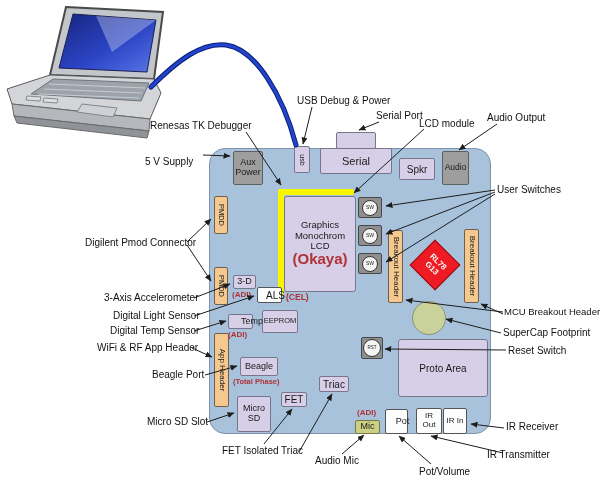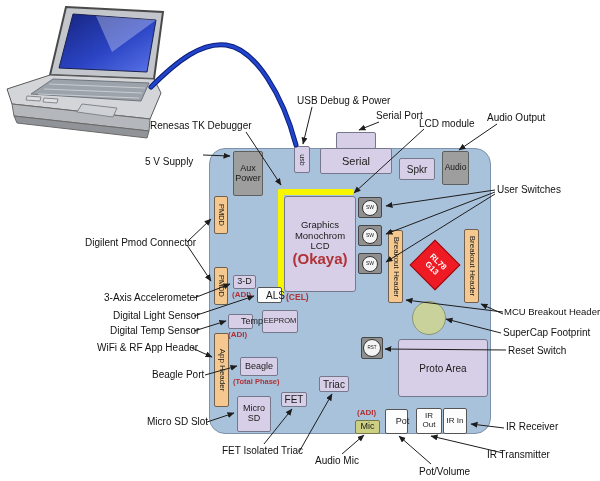--- a/index.html
+++ b/index.html
@@ -39,21 +39,21 @@
   
   #art{position:absolute;left:0;top:0;z-index:5;pointer-events:none;}
 </style>
 </head>
 <body>
 
 <div id="canvas">
 
   <div id="board"></div>
 
-  <div class="bx gry" style="left:233px;top:151px;width:30px;height:45px;font-size:9px;">Aux Power</div>
+  <div class="bx gry" style="left:233px;top:151px;width:30px;height:34px;font-size:9px;">Aux Power</div>
   <div class="bx lav" style="left:294px;top:146px;width:16px;height:27px;">
     <span class="vtext" style="font-size:7px;">usb</span>
   </div>
   <div class="bx lav" style="left:336px;top:132px;width:40px;height:17px;"></div>
   <div class="bx lav" style="left:320px;top:148px;width:72px;height:26px;font-size:11px;">Serial</div>
   <div class="bx lav" style="left:399px;top:158px;width:36px;height:22px;font-size:10px;">Spkr</div>
   <div class="bx gry" style="left:442px;top:151px;width:27px;height:34px;font-size:8.5px;">Audio</div>
 
   <div class="bx org" style="left:214px;top:196px;width:14px;height:38px;">
     <span class="vtext" style="font-size:7.5px;">PMDD</span>

